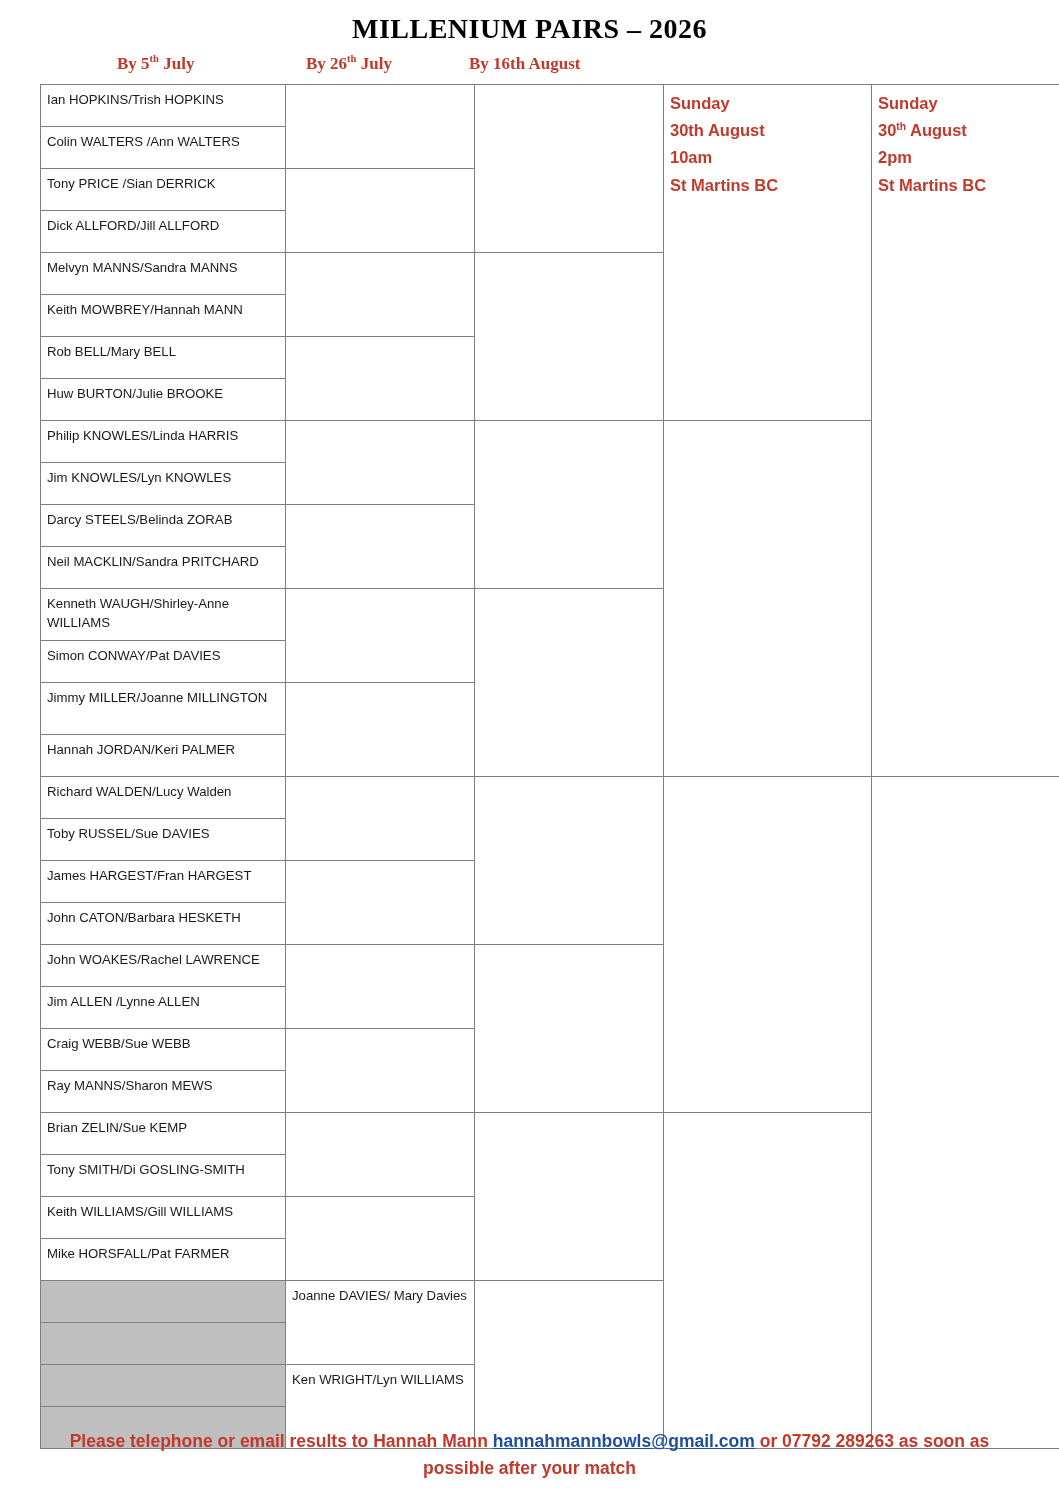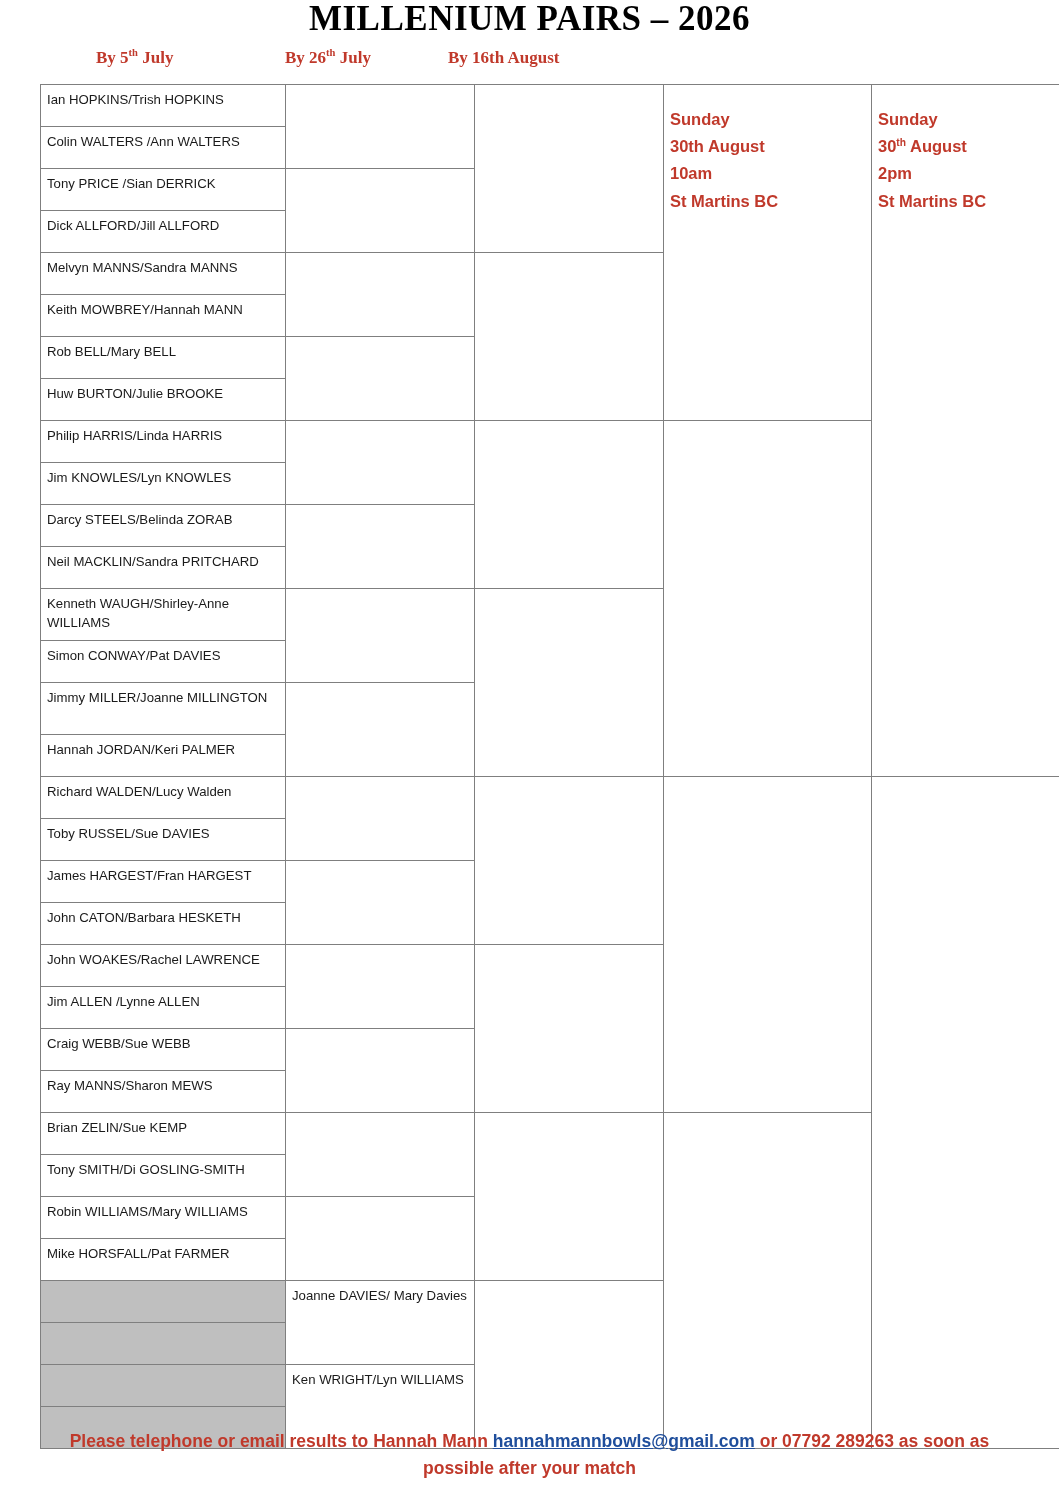--- a/index.html
+++ b/index.html
@@ -13,39 +13,41 @@
     font-family: "Liberation Sans", sans-serif;
     position: relative;
     overflow: hidden;
   }
 
   
   .title {
     text-align: center;
     font-family: "Liberation Serif", serif;
     font-weight: bold;
-    font-size: 35px;
+    font-size: 28px;
     letter-spacing: 0.5px;
     color: #000000;
+    padding-top: 14px;
     line-height: 1.1;
   }
 
   
   .deadlines {
     position: relative;
     height: 26px;
     margin-top: 8px;
   }
   .deadline {
     position: absolute;
     font-family: "Liberation Serif", serif;
     font-weight: bold;
     font-size: 17px;
     color: #C0392B;
     white-space: nowrap;
+    margin-left: 21px;
   }
   .deadline sup {
     font-size: 0.62em;
     vertical-align: super;
   }
   .dl-1 { left: 96px; }
   .dl-2 { left: 285px; }
   .dl-3 { left: 448px; }
 
   
@@ -92,21 +94,20 @@
   
   td.final {
     padding: 40px 0 0 14px;
   }
   .final-text {
     color: #C0392B;
     font-weight: bold;
     font-size: 16.5px;
     line-height: 1.65;
     white-space: pre-line;
-    margin-top: 16px;
   }
   .final-text sup {
     font-size: 0.62em;
     vertical-align: super;
   }
 
   
   .footer {
     position: absolute;
     left: 0;
@@ -176,21 +177,21 @@
           <td class="entrant">Keith MOWBREY/Hannah MANN</td>
         </tr>
         <tr>
           <td class="entrant">Rob BELL/Mary BELL</td>
           <td class="slot" rowspan="2"></td>
         </tr>
         <tr>
           <td class="entrant">Huw BURTON/Julie BROOKE</td>
         </tr>
         <tr>
-          <td class="entrant">Philip HARRIS/Linda HARRIS</td>
+          <td class="entrant">Philip KNOWLES/Linda HARRIS</td>
           <td class="slot" rowspan="2"></td>
           <td class="slot" rowspan="4"></td>
           <td rowspan="8" class="final"></td>
         </tr>
         <tr>
           <td class="entrant">Jim KNOWLES/Lyn KNOWLES</td>
         </tr>
         <tr>
           <td class="entrant">Darcy STEELS/Belinda ZORAB</td>
           <td class="slot" rowspan="2"></td>
@@ -248,21 +249,21 @@
         <tr>
           <td class="entrant">Brian ZELIN/Sue KEMP</td>
           <td class="slot" rowspan="2"></td>
           <td class="slot" rowspan="4"></td>
           <td rowspan="8" class="final"></td>
         </tr>
         <tr>
           <td class="entrant">Tony SMITH/Di GOSLING-SMITH</td>
         </tr>
         <tr>
-          <td class="entrant">Robin WILLIAMS/Mary WILLIAMS</td>
+          <td class="entrant">Keith WILLIAMS/Gill WILLIAMS</td>
           <td class="slot" rowspan="2"></td>
         </tr>
         <tr>
           <td class="entrant">Mike HORSFALL/Pat FARMER</td>
         </tr>
         <tr>
           <td class="entrant bye"></td>
           <td class="slot" rowspan="2">Joanne DAVIES/ Mary Davies</td>
           <td class="slot" rowspan="4"></td>
         </tr>

